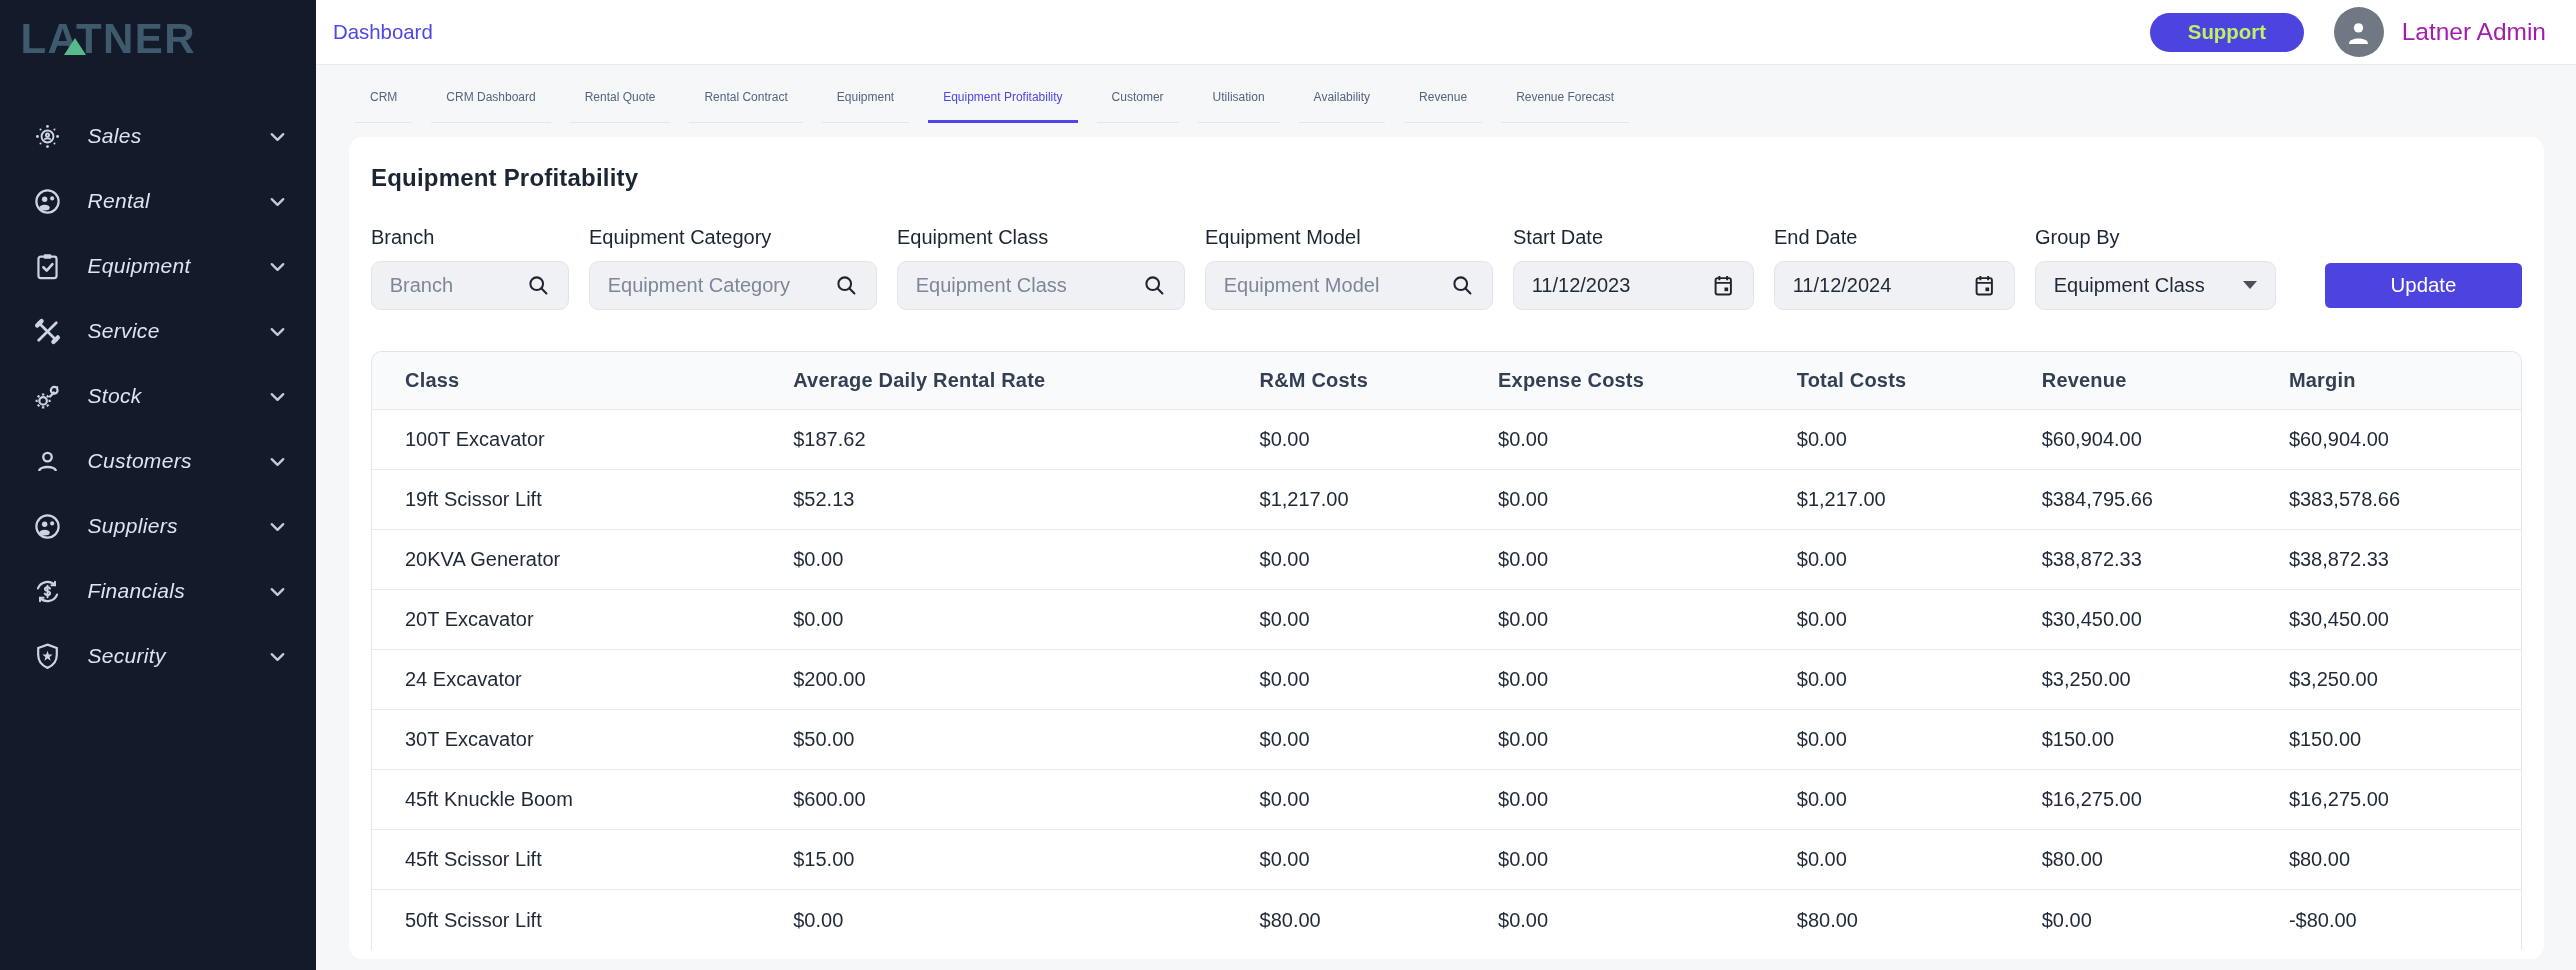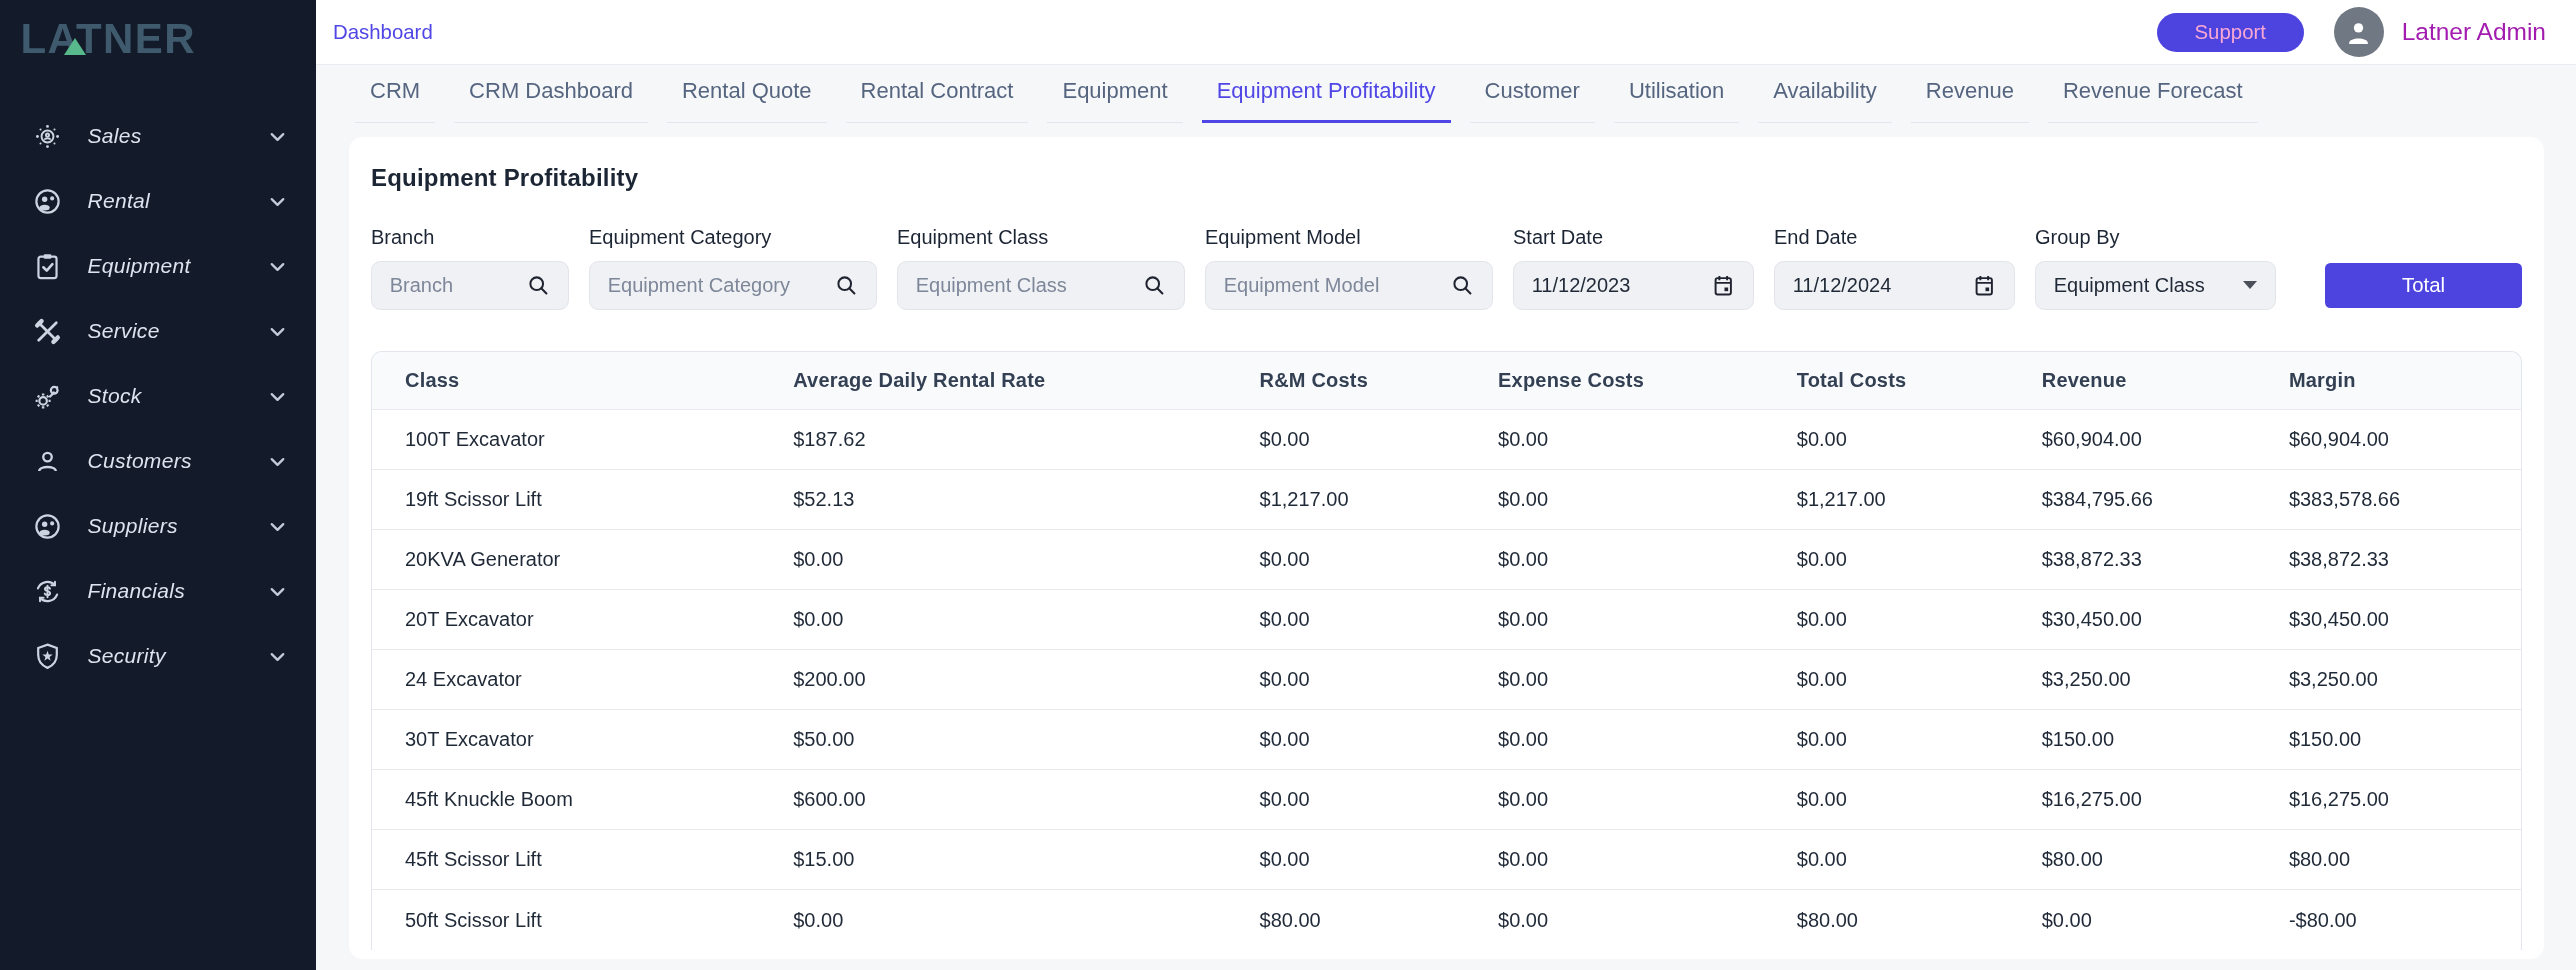--- a/index.html
+++ b/index.html
@@ -24,30 +24,30 @@
   .side-item .s-label { font-size:21px; margin-left:24.5px; letter-spacing:0.3px; }
   .side-item .s-chev { margin-left:auto; width:23px; height:23px; color:#c3cad9; }
   .side-item .s-chev svg { width:23px; height:23px; }
 
   
   .main { flex:1; display:flex; flex-direction:column; min-width:0; }
   .topbar { height:65px; background:#ffffff; border-bottom:0.7px solid #e8ebf1;
     display:flex; align-items:center; padding:0 30px 0 17px; }
   .breadcrumb { color:#4f46e5; font-size:20.4px; font-weight:500; cursor:pointer; }
   .topbar-right { margin-left:auto; display:flex; align-items:center; }
-  .support-btn { background:#4d44e0; color:#f9a8d4; font-size:20.4px; font-weight:400;
+  .support-btn { background:#4d44e0; color:#bef264; font-size:20.4px; font-weight:700;
     border:none; border-radius:27px; height:39px; padding:0 38px; cursor:pointer; }
   .avatar { width:50px; height:50px; border-radius:50%; background:#707883;
     margin-left:30px; display:flex; align-items:center; justify-content:center; }
   .avatar svg { width:33px; height:33px; }
   .user-name { font-size:24.5px; color:#a21caf; margin-left:17.7px; }
 
   
   .tabbar { display:flex; align-items:flex-end; padding:0 0 0 39px; height:58px; }
-  .tab { font-size:22px; color:#55657f; padding:0 15px 17.7px 15px; margin-right:19px;
+  .tab { font-size:12px; color:#55657f; padding:0 15px 17.7px 15px; margin-right:19px;
     border-bottom:1.4px solid #e2e6ee; white-space:nowrap; cursor:pointer; }
   .tab.active { color:#4f46e5; border-bottom:3.4px solid #4f46e5; padding-bottom:15.6px; font-weight:500; }
 
   
   .content { padding:13.6px 32px 0 33px; }
   .card { background:#ffffff; border-radius:13.6px; padding:27px 22px 0 22px;
     height:822px; overflow:hidden; }
   .page-title { font-size:24px; font-weight:700; color:#1c2534; letter-spacing:0.2px; }
 
   .filters { display:flex; align-items:flex-end; margin-top:34px; gap:20px; }
@@ -334,21 +334,21 @@
           </div>
 
           <div class="field w-group">
             <span class="f-label">Group By</span>
             <div class="input-wrap select-wrap">
               <span class="select-value">Equipment Class</span>
               <span class="caret-down"></span>
             </div>
           </div>
 
-          <button class="update-btn">Total</button>
+          <button class="update-btn">Update</button>
         </div>
 
         <div class="grid">
           <table>
             <colgroup id="grid-cols">
                 <col style="width: 19.6%;">
                 <col style="width: 21.7%;">
                 <col style="width: 11.1%;">
                 <col style="width: 13.9%;">
                 <col style="width: 11.4%;">

